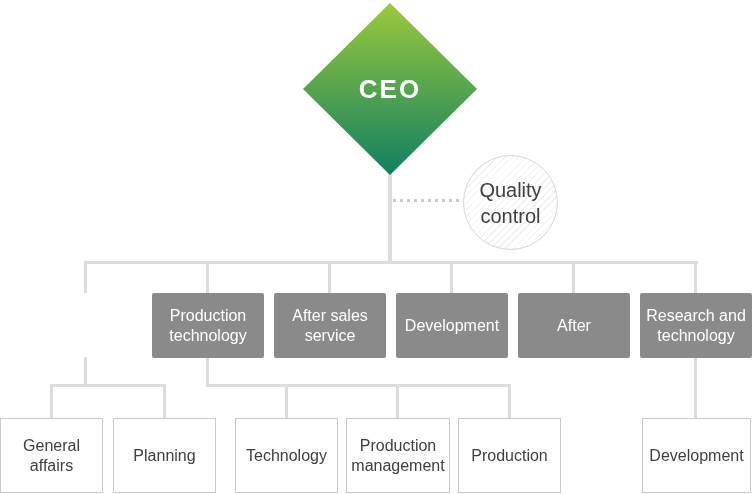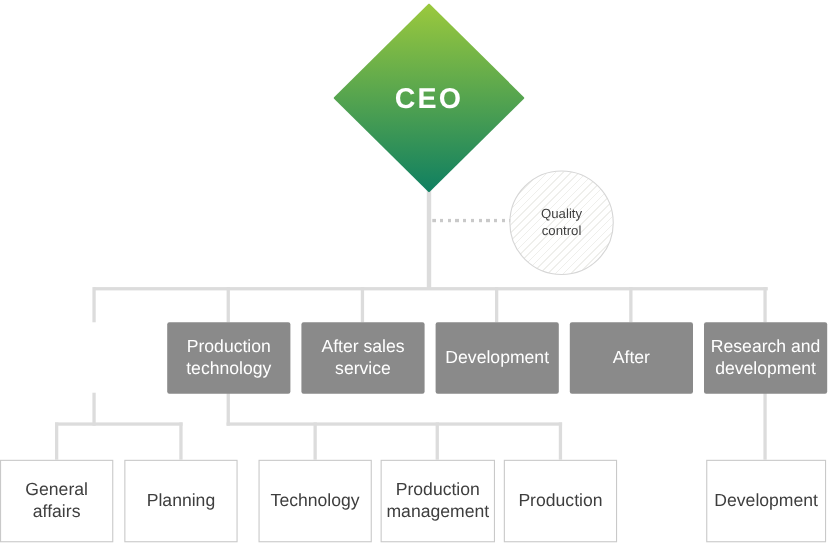--- a/index.html
+++ b/index.html
@@ -30,21 +30,21 @@
     clip-path:polygon(50% 0%,100% 50%,50% 100%,0% 50%);
     background:linear-gradient(to bottom,var(--diamond-top),var(--diamond-bottom));
     display:flex;align-items:center;justify-content:center;
     color:#fff;font-size:26px;font-weight:bold;letter-spacing:2px;
   }
   .circle{
     position:absolute;left:463px;top:155px;width:95px;height:95px;box-sizing:border-box;
     border:1px solid var(--circle-border);border-radius:50%;
     background:repeating-linear-gradient(135deg,#ffffff 0 4px,var(--hatch) 4px 5px);
     display:flex;align-items:center;justify-content:center;text-align:center;
-    font-size:12px;line-height:1.3;color:var(--team-text);white-space:pre-line;
+    font-size:20px;line-height:1.3;color:var(--team-text);white-space:pre-line;
   }
   .dept{
     position:absolute;top:293px;height:65px;width:112px;box-sizing:border-box;
     background:var(--dept-bg);color:var(--dept-text);border-radius:2px;
     display:flex;align-items:center;justify-content:center;text-align:center;
     font-size:16px;line-height:1.25;white-space:pre-line;
   }
   .team{
     position:absolute;top:418px;height:75px;box-sizing:border-box;
     background:#fff;border:1px solid var(--team-border);color:var(--team-text);
@@ -98,21 +98,21 @@
 service</span>
   </div>
   <div class="dept" style="left:396px">
     <span>Development</span>
   </div>
   <div class="dept" style="left:518px">
     <span>After</span>
   </div>
   <div class="dept" style="left:640px">
     <span>Research and
-development</span>
+technology</span>
   </div>
 
   <div class="team" style="left:113px;width:103px">
     <span>Planning</span>
   </div>
   <div class="team" style="left:0px;width:103px">
     <span>General
 affairs</span>
   </div>
   <div class="team" style="left:235px;width:103px">

